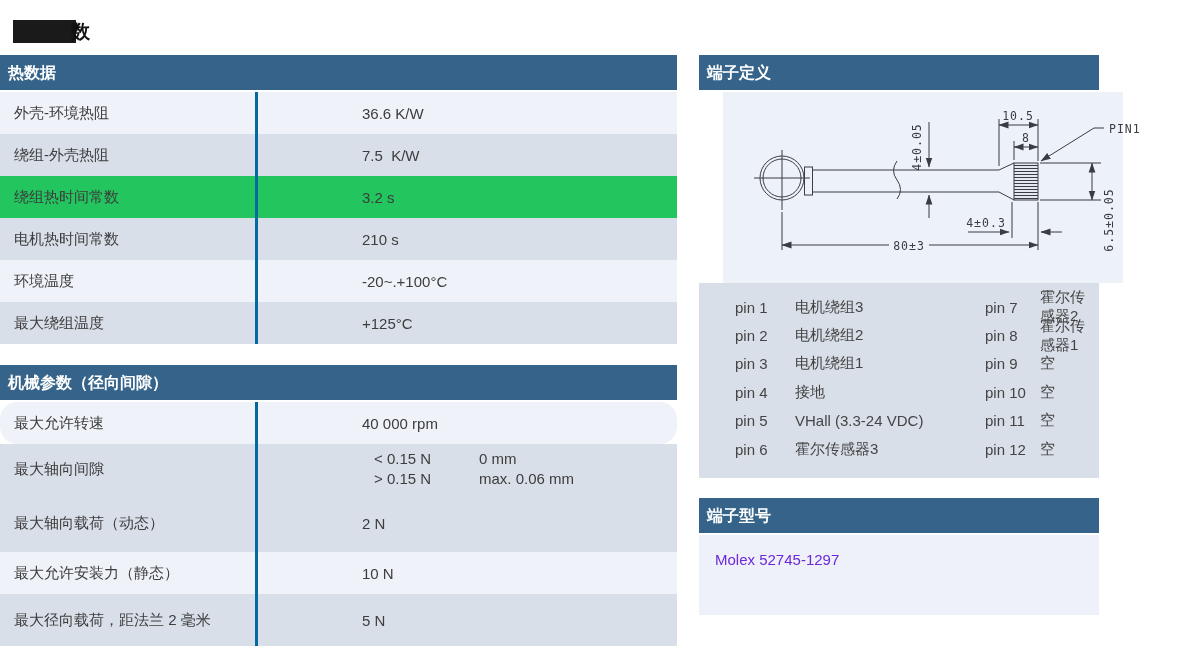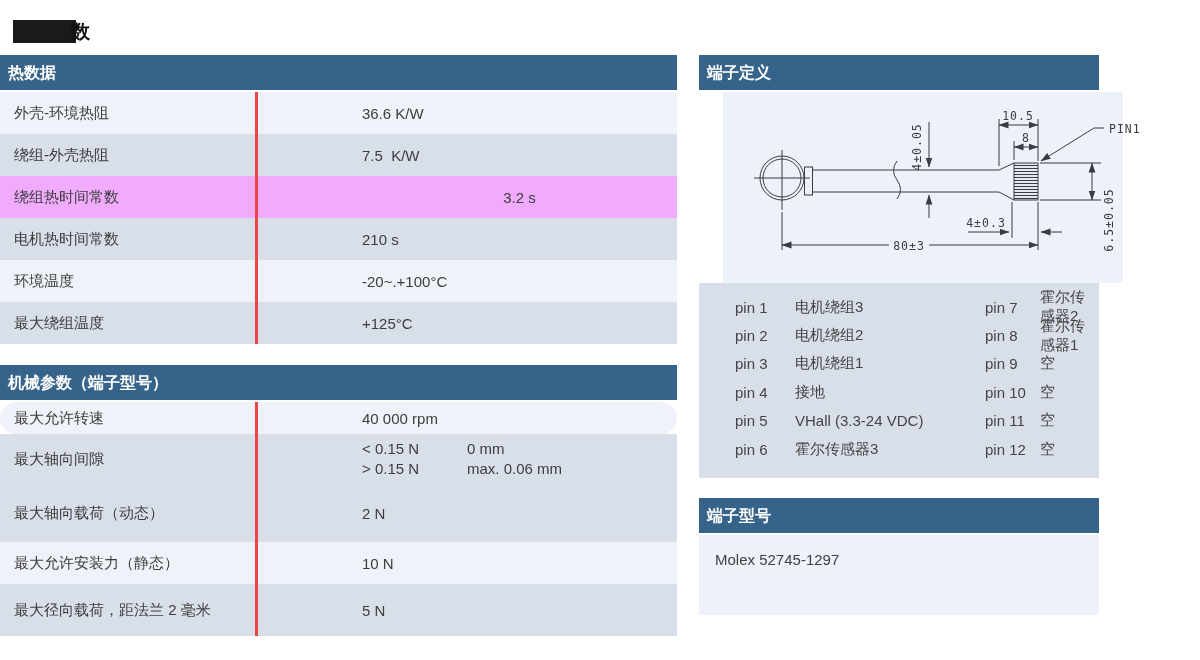--- a/index.html
+++ b/index.html
@@ -16,36 +16,36 @@
   
   .sec-header{
     height:35px;line-height:35px;color:#fff;font-size:16px;font-weight:700;
     padding-left:8px;box-sizing:border-box;
   }
   
   .ltable{left:0;width:677px;}
   .trow{display:flex;align-items:center;box-sizing:border-box;}
   .trow .lbl{
     width:258px;flex:0 0 258px;box-sizing:border-box;padding-left:14px;
-    border-right:3px solid #ef4444;align-self:stretch;display:flex;align-items:center;
+    border-right:3px solid #0369a1;align-self:stretch;display:flex;align-items:center;
     font-size:15px;
   }
   .trow .val{flex:1;padding-left:104px;font-size:15px;white-space:pre-wrap;}
   .val2{flex:1;padding-left:104px;font-size:15px;}
   .val2 .vline{display:flex;line-height:20px;}
-  .val2 .cond{width:105px;flex:0 0 105px;}
+  .val2 .cond{width:105px;flex:0 0 105px;margin-left:12px;}
   
   .rcol{left:699px;width:400px;}
   .pin-area{box-sizing:border-box;padding:10px 0 0 36px;display:flex;}
   .pin-col{display:flex;flex-direction:column;}
   .pin-col.first{width:250px;flex:0 0 250px;}
   .pin-row{display:flex;height:28.4px;align-items:center;font-size:15px;color:#444;}
   .pin-id{width:60px;flex:0 0 60px;}
   .pin-id.wide{width:55px;flex:0 0 55px;}
-  .molex-box{box-sizing:border-box;padding:16px 0 0 16px;font-size:15px;color:#404040;}
+  .molex-box{box-sizing:border-box;padding:16px 0 0 16px;font-size:15px;color:#6d28d9;}
   
   .cad-text{font-family:"DejaVu Sans Mono","Liberation Mono",monospace;font-size:11.5px;fill:#3b3b45;letter-spacing:1px;}
 </style>
 </head>
 <body>
 
 <div class="abs title-row">
   <div class="redacted"></div>
   <span class="title-char">数</span>
 </div>
@@ -54,42 +54,42 @@
   <div class="sec-header" style="background:#35638A;">热数据</div>
   <div style="height:2px;"></div>
   <div class="trow" style="height:42px;background:#EFF2F9;">
     <div class="lbl">外壳-环境热阻</div>
     <div class="val">36.6 K/W</div>
   </div>
   <div class="trow" style="height:42px;background:#D9DFE9;">
     <div class="lbl">绕组-外壳热阻</div>
     <div class="val">7.5  K/W</div>
   </div>
-  <div class="trow" style="height:42px;background:#f0abfc;text-align:center;">
+  <div class="trow" style="height:42px;background:#22c55e;">
     <div class="lbl">绕组热时间常数</div>
     <div class="val">3.2 s</div>
   </div>
   <div class="trow" style="height:42px;background:#D9DFE9;">
     <div class="lbl">电机热时间常数</div>
     <div class="val">210 s</div>
   </div>
   <div class="trow" style="height:42px;background:#EFF2F9;">
     <div class="lbl">环境温度</div>
     <div class="val">-20~.+100°C</div>
   </div>
   <div class="trow" style="height:42px;background:#D9DFE9;">
     <div class="lbl">最大绕组温度</div>
     <div class="val">+125°C</div>
   </div>
 </div>
 
 <div class="abs ltable" style="top:365px;">
-  <div class="sec-header" style="background:#35638A;">机械参数（端子型号）</div>
+  <div class="sec-header" style="background:#35638A;">机械参数（径向间隙）</div>
   <div style="height:2px;"></div>
-  <div class="trow" style="height:32px;background:#EFF2F9;border-radius:17px;">
+  <div class="trow" style="height:42px;background:#EFF2F9;border-radius:17px;">
     <div class="lbl">最大允许转速</div>
     <div class="val">40 000 rpm</div>
   </div>
   <div class="trow" style="height:50px;background:#D9DFE9;">
     <div class="lbl">最大轴向间隙</div>
     <div class="val2">
       <div class="vline">
         <span class="cond">&lt; 0.15 N</span>
         <span>0 mm</span>
       </div>

